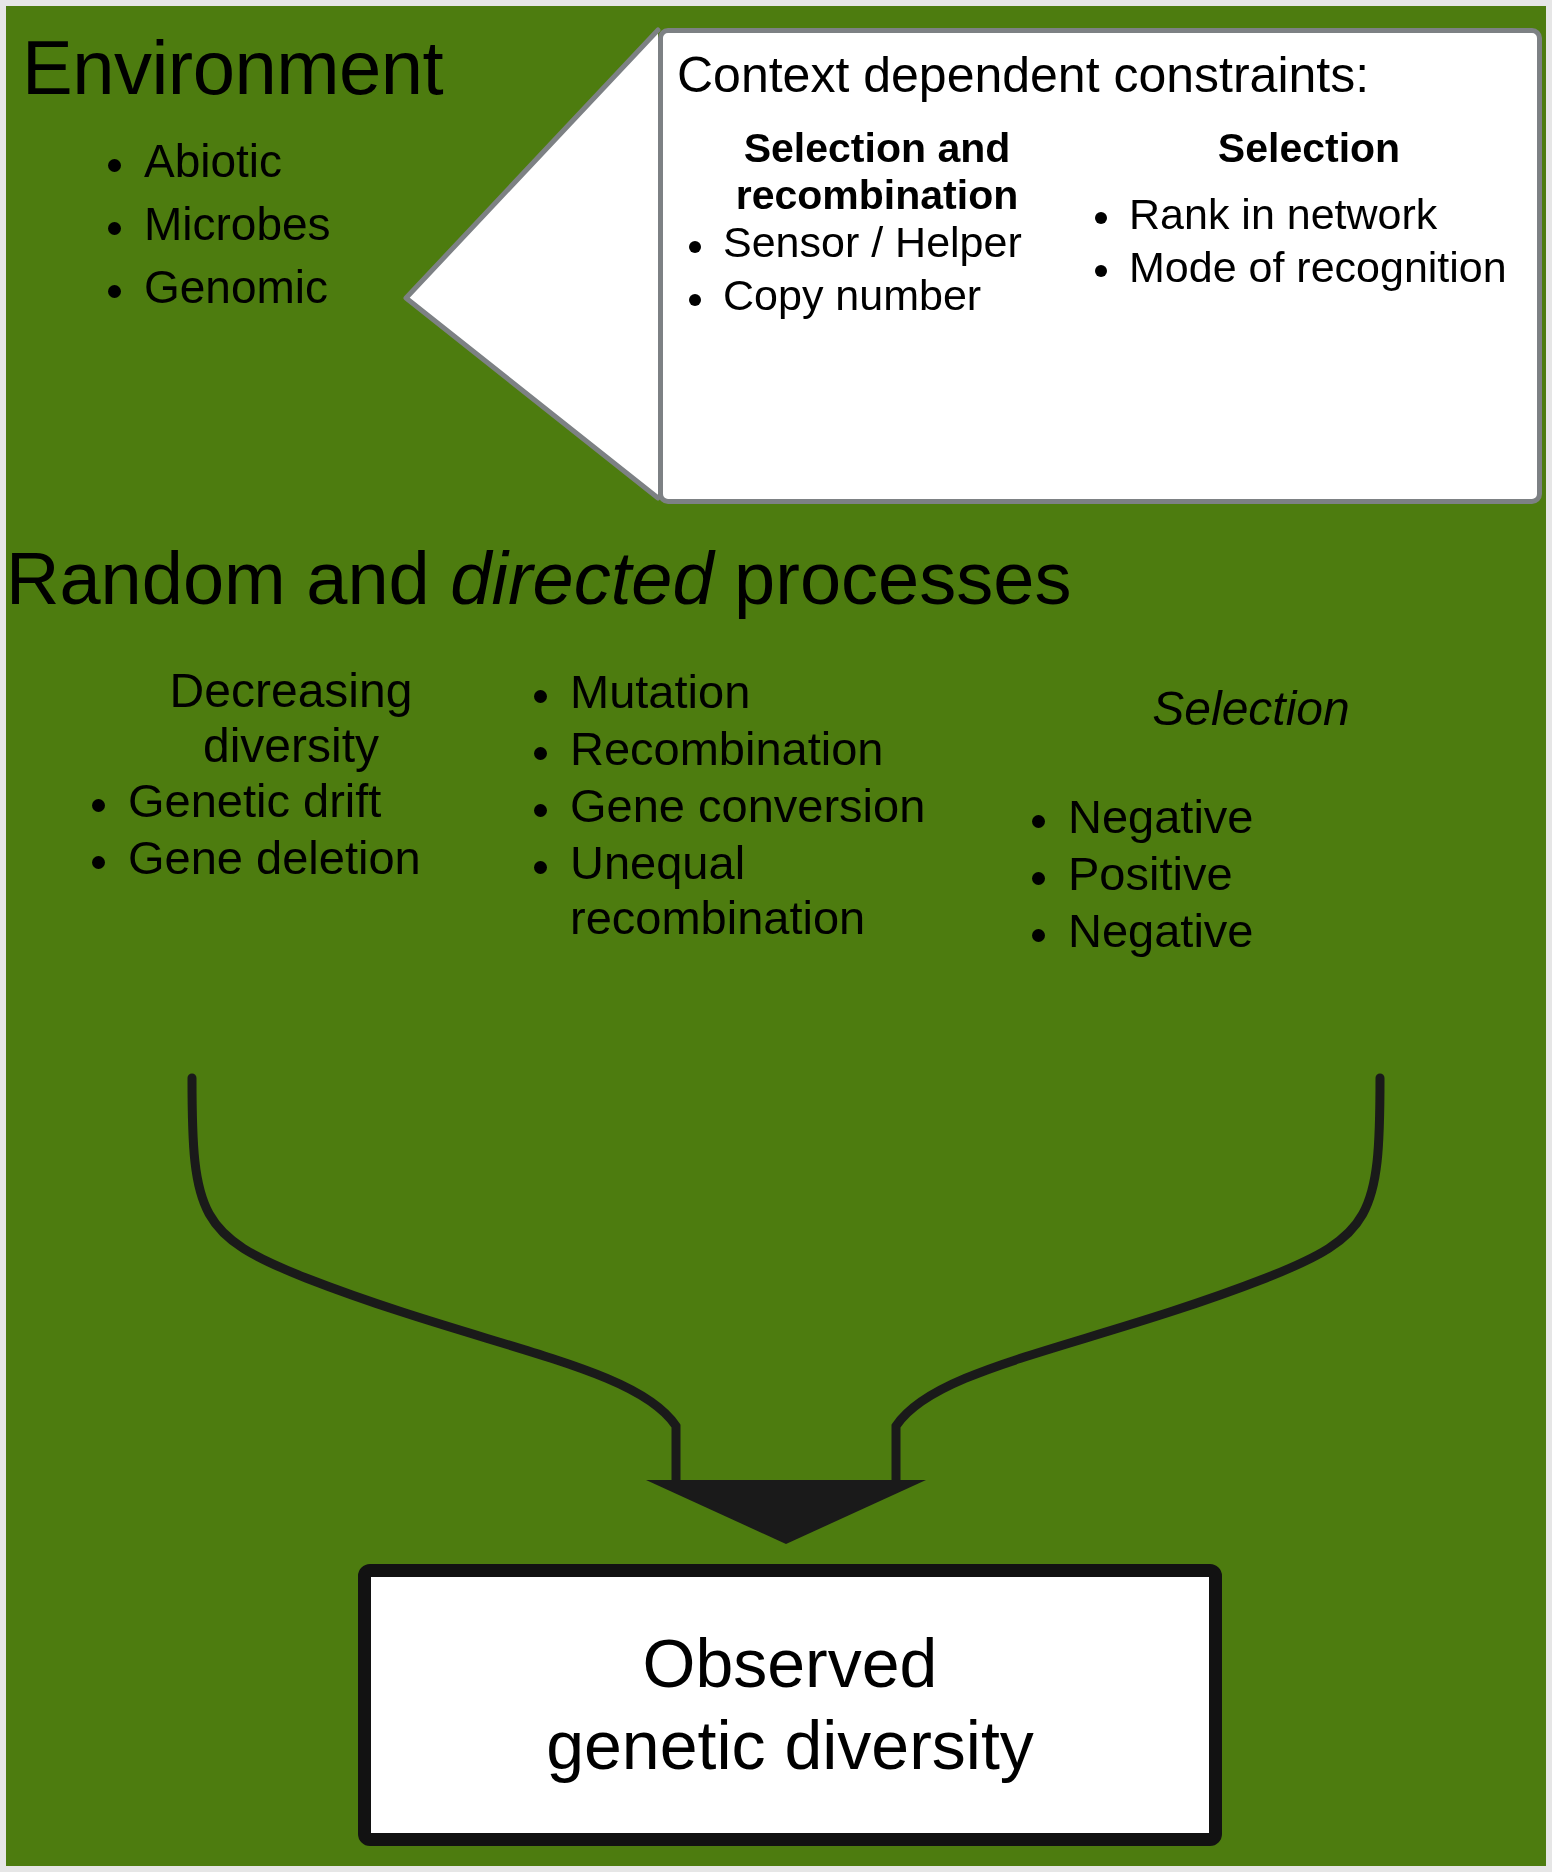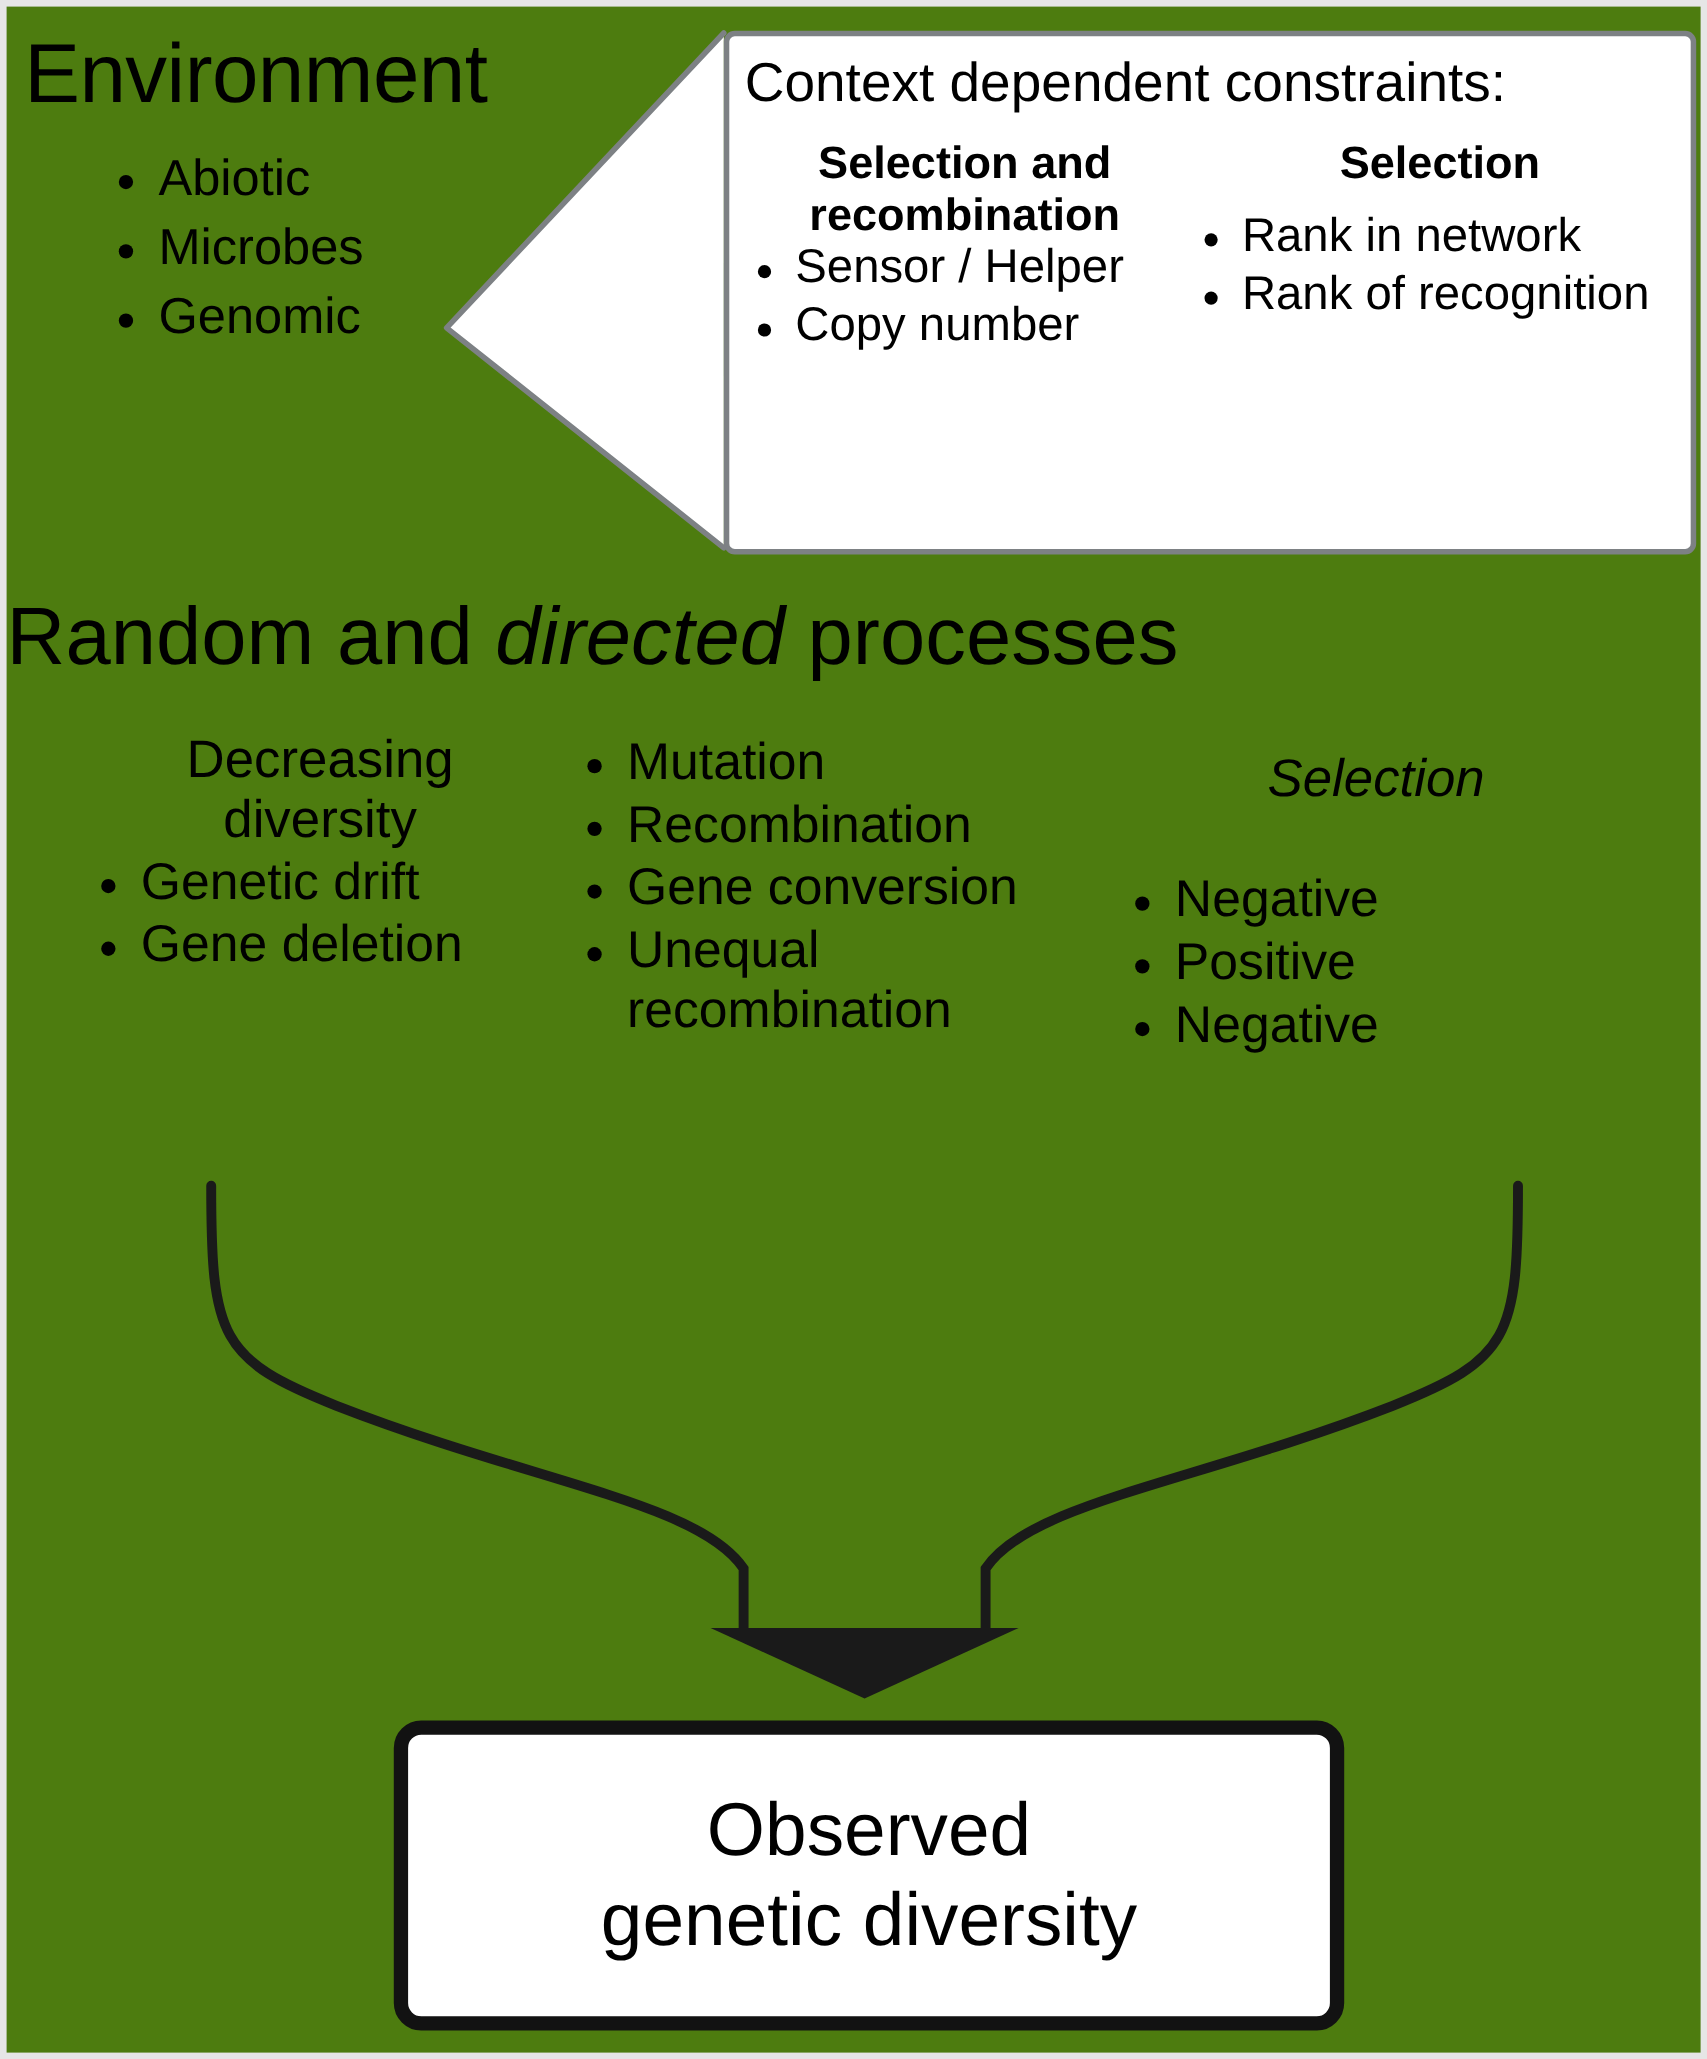--- a/index.html
+++ b/index.html
@@ -132,21 +132,21 @@
     left: 150px; top: 1060px;
     width: 1260px; height: 480px;
   }
 
   
   #result-box {
     position: absolute;
     left: 352px; top: 1558px;
     width: 864px; height: 282px;
     border: 13px solid #121212;
-    border-radius: 25px;
+    border-radius: 12px;
     box-sizing: border-box;
     background: #ffffff;
     display: flex;
     align-items: center;
     justify-content: center;
   }
   #result-text {
     font-size: 68px;
     text-align: center;
     line-height: 1.2;
@@ -178,21 +178,21 @@
       <ul class="bl small cal-list">
         <li>Sensor / Helper</li>
         <li>Copy number</li>
       </ul>
     </div>
 
     <div class="cal-col" id="cal-col-2">
       <div class="cal-h">Selection</div>
       <ul class="bl small cal-list">
         <li>Rank in network</li>
-        <li>Rank of recognition</li>
+        <li>Mode of recognition</li>
       </ul>
     </div>
   </div>
 
   <div id="proc-heading"><span>Random and </span><span class="ital">directed</span><span> processes</span></div>
 
   <div class="pcol" id="pcol-1">
     <div class="pcol-h">Decreasing diversity</div>
     <ul class="bl pcol-list">
       <li>Genetic drift</li>

